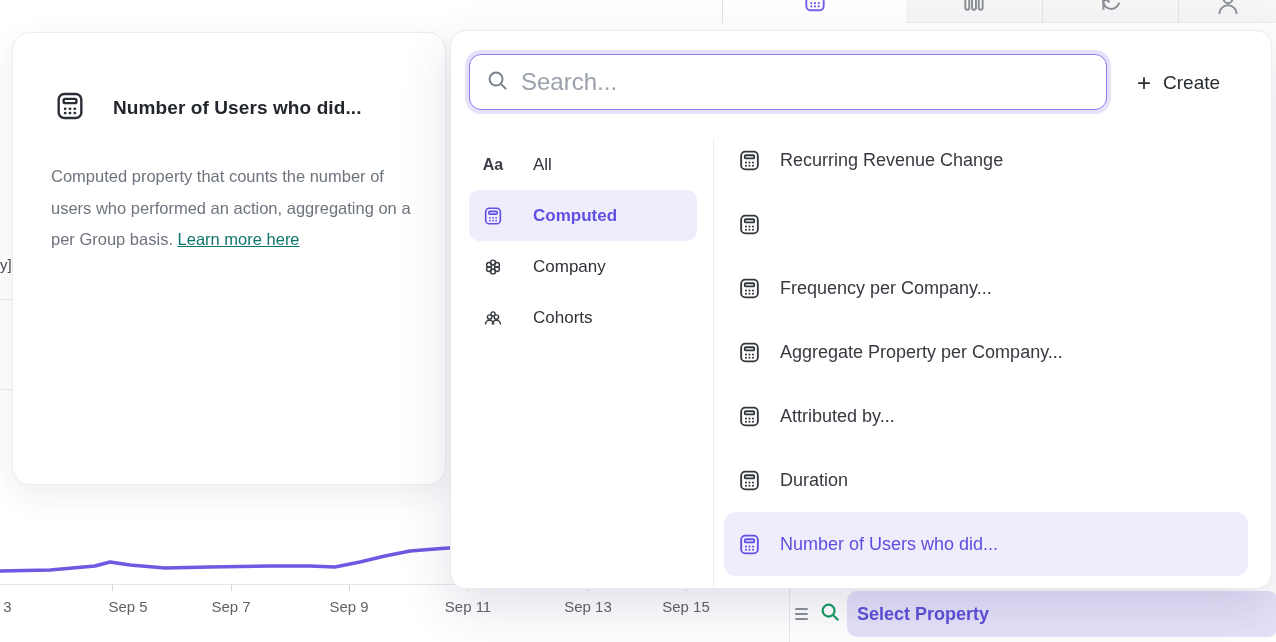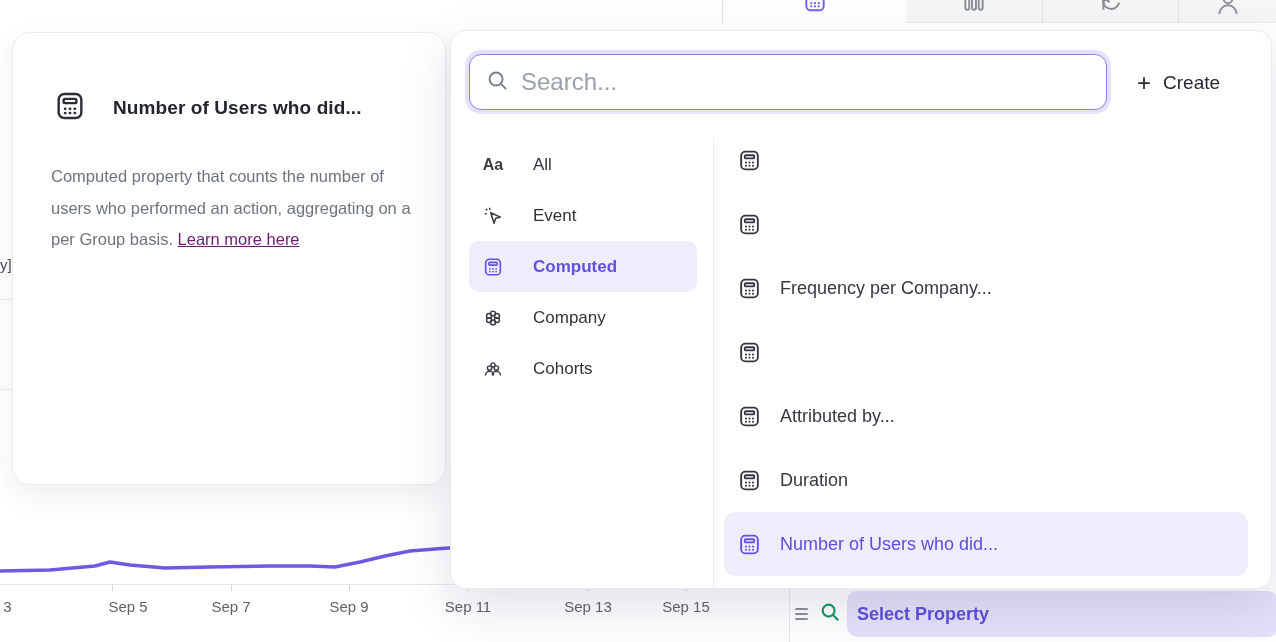--- a/index.html
+++ b/index.html
@@ -38,21 +38,21 @@
                  color:#5b4ed9; font-size:18px; font-weight:600; }
 
   
   #tooltip-card { left:12px; top:32px; width:434px; height:453px; background:#fff;
                   border:1px solid #ececee; border-radius:18px;
                   box-shadow:0 10px 30px rgba(40,40,60,.08); }
   #tooltip-head { position:absolute; left:40px; top:56px; display:flex; align-items:center; gap:26px; }
   #tooltip-title { font-size:19px; font-weight:700; color:#23272d; letter-spacing:.1px; }
   #tooltip-desc { position:absolute; left:38px; top:128px; width:372px;
                   font-size:16.5px; line-height:31.5px; color:#6e747e; }
-  #tooltip-desc a { color:#701a75; }
+  #tooltip-desc a { color:#0f766e; }
 
   
   #dropdown { left:450px; top:30px; width:822px; height:559px; background:#fff;
               border-radius:16px; border:1px solid #ebebee;
               box-shadow:0 18px 50px rgba(70,60,110,.16); }
   #search-box { position:absolute; left:18px; top:23px; width:638px; height:56px;
                 border:1.5px solid #8b7bec; border-radius:12px; background:#fff;
                 box-shadow:0 0 0 4px rgba(139,123,236,.22);
                 display:flex; align-items:center; padding:0 16px; gap:12px; }
   #search-input { border:none; outline:none; flex:1; font-size:24px; color:#2c3036;
@@ -209,31 +209,20 @@
 
   <div id="v-divider"></div>
 
   <div id="cat-list">
     <div class="cat-row">
       <span class="cat-icon">
           <span class="aa-glyph">Aa</span>
         </span>
       <span>All</span>
     </div>
-    <div class="cat-row">
-      <span class="cat-icon">
-        <svg width="22" height="22" viewBox="0 0 24 24" fill="none" stroke="#3a3e44" stroke-width="1.7">
-          <path d="M9.5 8.5 L20 13.2 L14.8 14.6 L13.2 19.8 Z" stroke-linejoin="round"></path>
-          <line x1="4.2" y1="4.2" x2="5.8" y2="5.8"></line>
-          <line x1="3" y1="9.5" x2="5.2" y2="9.5"></line>
-          <line x1="8.5" y1="3" x2="8.5" y2="5.2"></line>
-        </svg>
-      </span>
-      <span>Event</span>
-    </div>
     <div class="cat-row selected">
       <span class="cat-icon">
         <svg width="22" height="22" viewBox="0 0 24 24" fill="none" stroke="currentColor" stroke-width="1.8">
           <rect x="4" y="3.5" width="16" height="17" rx="4"></rect>
           <rect x="7.5" y="7" width="9" height="3" rx="1"></rect>
           <g fill="currentColor" stroke="none">
             <circle cx="8.6" cy="14" r="1"></circle>
               <circle cx="12" cy="14" r="1"></circle>
               <circle cx="15.4" cy="14" r="1"></circle>
             <circle cx="8.6" cy="17" r="1"></circle>
@@ -280,20 +269,21 @@
             <g fill="currentColor" stroke="none">
               <circle cx="8.6" cy="14" r="1"></circle>
               <circle cx="12" cy="14" r="1"></circle>
               <circle cx="15.4" cy="14" r="1"></circle>
               <circle cx="8.6" cy="17" r="1"></circle>
               <circle cx="12" cy="17" r="1"></circle>
               <circle cx="15.4" cy="17" r="1"></circle>
             </g>
           </svg>
       </span>
+      <span>Recurring Revenue Change</span>
     </div>
     <div class="prop-row">
       <span class="prop-icon">
         <svg width="25" height="25" viewBox="0 0 24 24" fill="none" stroke="currentColor" stroke-width="1.8">
             <rect x="4" y="3.5" width="16" height="17" rx="4"></rect>
             <rect x="7.5" y="7" width="9" height="3" rx="1"></rect>
             <g fill="currentColor" stroke="none">
               <circle cx="8.6" cy="14" r="1"></circle>
               <circle cx="12" cy="14" r="1"></circle>
               <circle cx="15.4" cy="14" r="1"></circle>
@@ -329,20 +319,21 @@
             <g fill="currentColor" stroke="none">
               <circle cx="8.6" cy="14" r="1"></circle>
               <circle cx="12" cy="14" r="1"></circle>
               <circle cx="15.4" cy="14" r="1"></circle>
               <circle cx="8.6" cy="17" r="1"></circle>
               <circle cx="12" cy="17" r="1"></circle>
               <circle cx="15.4" cy="17" r="1"></circle>
             </g>
           </svg>
       </span>
+      <span>Aggregate Property per Company...</span>
     </div>
     <div class="prop-row">
       <span class="prop-icon">
         <svg width="25" height="25" viewBox="0 0 24 24" fill="none" stroke="currentColor" stroke-width="1.8">
             <rect x="4" y="3.5" width="16" height="17" rx="4"></rect>
             <rect x="7.5" y="7" width="9" height="3" rx="1"></rect>
             <g fill="currentColor" stroke="none">
               <circle cx="8.6" cy="14" r="1"></circle>
               <circle cx="12" cy="14" r="1"></circle>
               <circle cx="15.4" cy="14" r="1"></circle>

